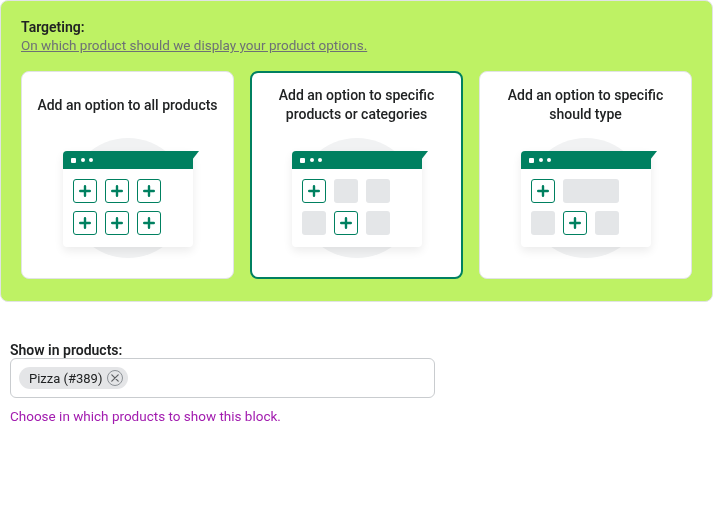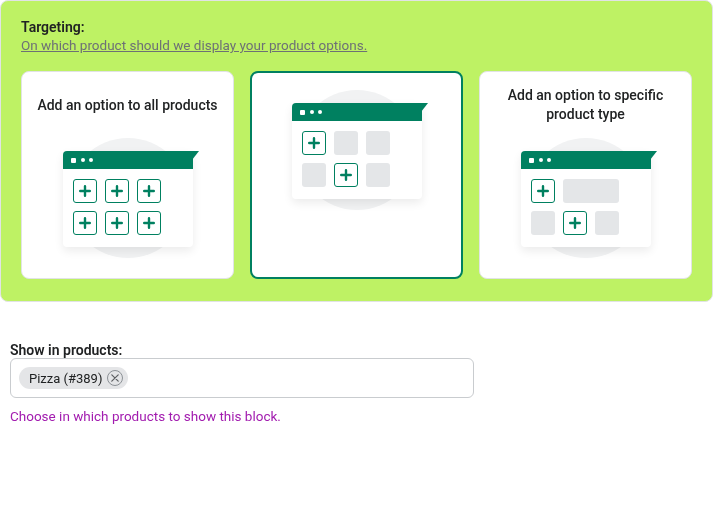--- a/index.html
+++ b/index.html
@@ -137,21 +137,21 @@
     .cell.wide { grid-column: span 2; width: 56px; }
     
     .field-label {
       font-weight: 600;
       font-size: 14px;
     }
     .tag-input {
       border: 1px solid #c9cccf;
       border-radius: 6px;
       padding: 6px 8px;
-      width: 464px;
+      width: 425px;
       min-height: 40px;
       display: flex;
       align-items: center;
       flex-wrap: wrap;
       gap: 6px;
       margin-bottom: 10px;
     }
     .tag {
       background: #e4e5e7;
       border-radius: 12px;
@@ -227,20 +227,21 @@
                 <svg viewBox="0 0 10 10">
                   <path d="M5 1v8M1 5h8" stroke="#008060" stroke-width="2" stroke-linecap="round"></path>
                 </svg>
               </div>
           </div>
         </div>
       </div>
     </div>
 
     <div class="card selected">
+      <div class="card-title">Add an option to specific products or categories</div>
       <div class="illus">
         <div class="circle-bg"></div>
         <div class="window">
           <div class="window-bar">
             <span class="window-bar-hole h1"></span>
             <span class="window-bar-hole h2"></span>
             <span class="window-bar-hole h3"></span>
           </div>
           <div class="window-body">
             <div class="cell plus">
@@ -256,21 +257,21 @@
                   <path d="M5 1v8M1 5h8" stroke="#008060" stroke-width="2" stroke-linecap="round"></path>
                 </svg>
               </div>
             <div class="cell grey"></div>
           </div>
         </div>
       </div>
     </div>
 
     <div class="card">
-      <div class="card-title">Add an option to specific product type</div>
+      <div class="card-title">Add an option to specific should type</div>
       <div class="illus">
         <div class="circle-bg"></div>
         <div class="window">
           <div class="window-bar">
             <span class="window-bar-hole h1"></span>
             <span class="window-bar-hole h2"></span>
             <span class="window-bar-hole h3"></span>
           </div>
           <div class="window-body variant3">
             <div class="cell plus">

